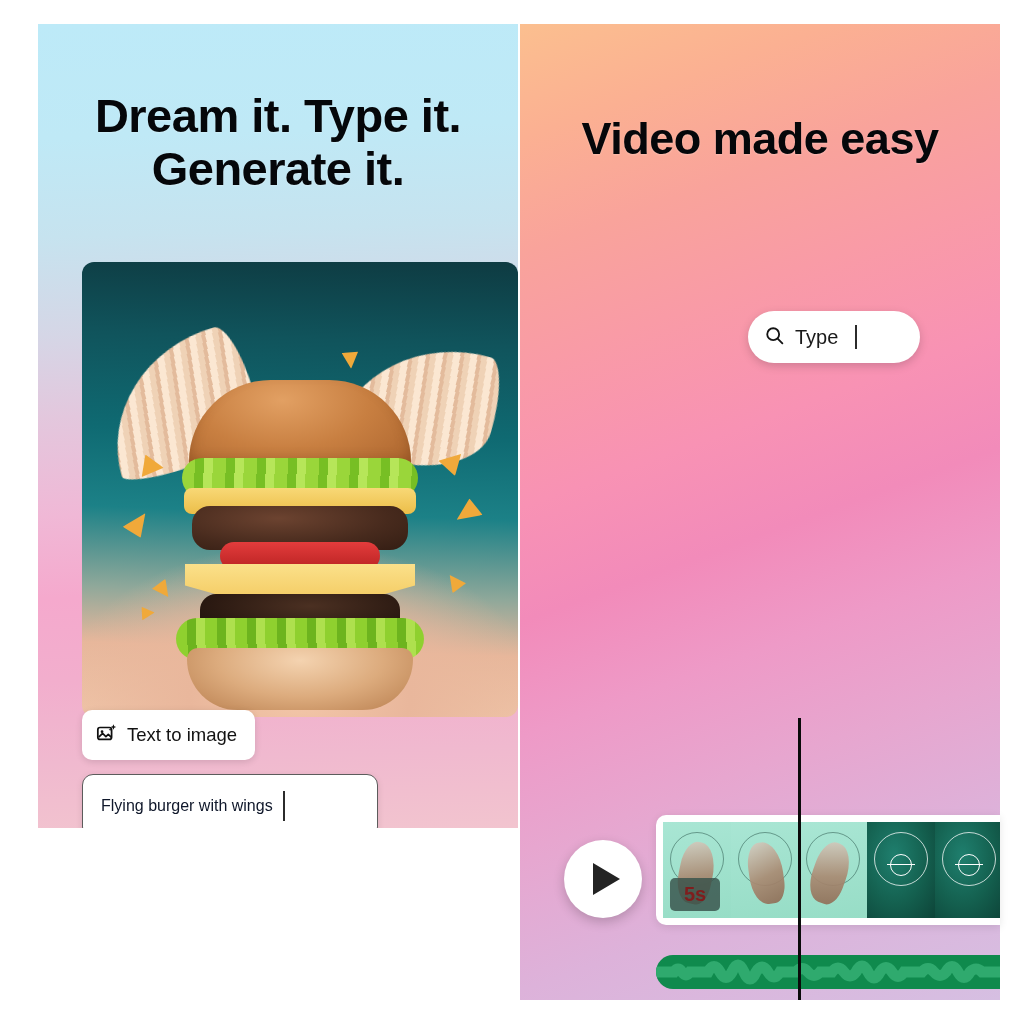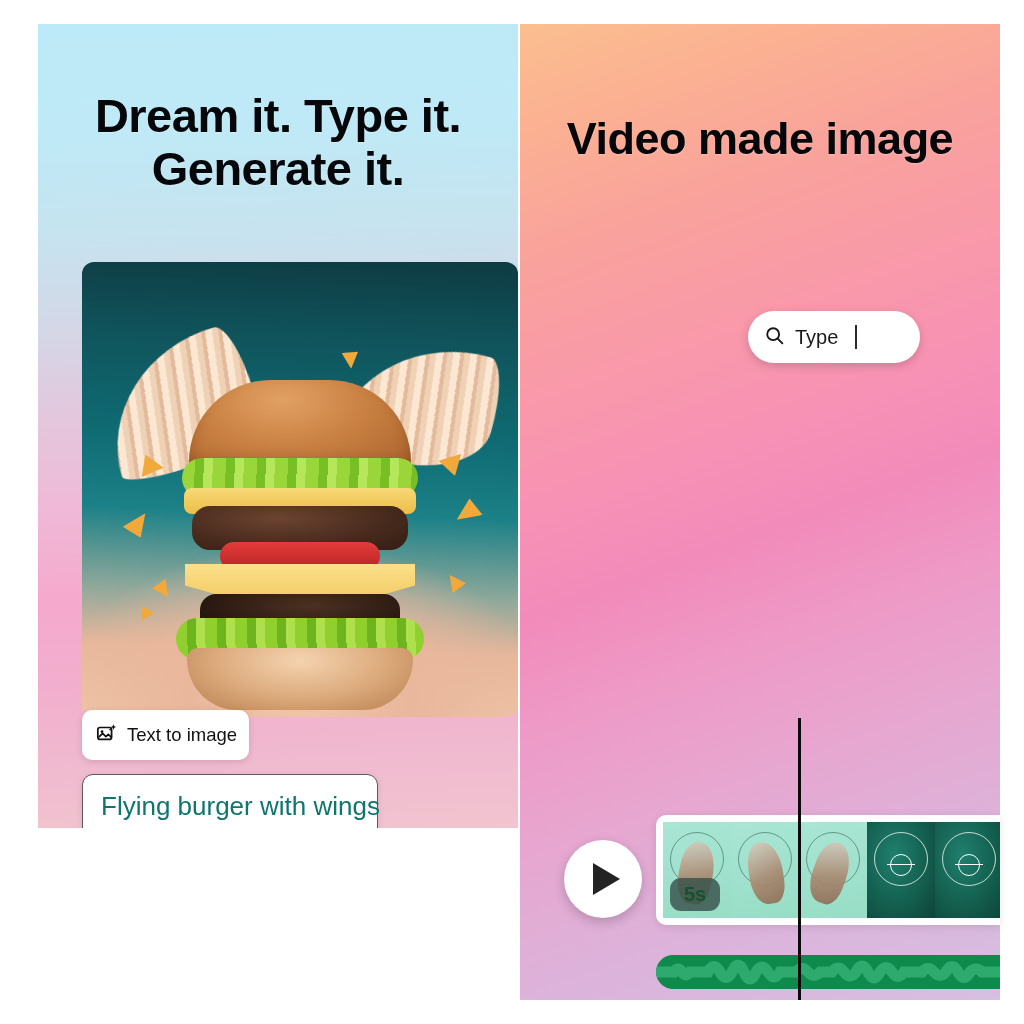--- a/index.html
+++ b/index.html
@@ -132,36 +132,36 @@
   }
   .crumb {
     position: absolute;
     background: #f0a93a;
     clip-path: polygon(0 0, 100% 22%, 26% 100%);
   }
 
   
   #chip-mode {
     position: absolute; left: 44px; top: 686px;
-    height: 50px; padding: 0 12px 0 14px;
+    height: 50px; padding: 0 18px 0 14px;
     display: flex; align-items: center; gap: 9px;
     background: #fff; border-radius: 10px;
     box-shadow: 0 2px 7px rgba(0,0,0,.13);
   }
   #chip-mode .lbl { font-size: 18.5px; color: #121212; }
   #prompt-box {
     position: absolute; left: 44px; top: 750px;
     width: 296px; height: 64px;
     display: flex; align-items: center;
     padding: 0 18px;
     background: #fff; border: 1.6px solid #5c5c5c;
     border-radius: 11px;
     box-shadow: 0 2px 7px rgba(0,0,0,.10);
   }
-  #prompt-box .val { font-size: 26px; color: #0f766e; white-space: nowrap; }
+  #prompt-box .val { font-size: 16px; color: #0f172a; white-space: nowrap; }
   .caret {
     display: inline-block; width: 2px; height: 30px;
     background: #2b2b2b; margin-left: 10px;
   }
   .caret-sm { height: 24px; margin-left: 7px; }
 
   
   #thumb-strip {
     position: absolute; left: 44px; top: 876px;
     display: flex; gap: 13px;
@@ -238,22 +238,22 @@
     margin-left: -11px; border: 1.4px solid #fff; border-radius: 50%; }
   .fmark::after { content: ""; position: absolute; left: -4px; right: -4px; top: 9px;
     height: 1.4px; background: #fff; }
   .fdancer { position: absolute; left: 16px; top: 20px; width: 34px; height: 62px;
     background: linear-gradient(160deg,#d4cfc3 0%,#a98a72 55%,#8e6c55 100%);
     border-radius: 40% 52% 34% 46%; transform: rotate(12deg); opacity: .92; }
   #dur-badge {
     position: absolute; left: 14px; bottom: 14px;
     padding: 5px 14px;
     background: rgba(55,82,74,.82);
-    color: #14532d; font-size: 20px; font-weight: 700;
-    border-radius: 11px;
+    color: #7f1d1d; font-size: 20px; font-weight: 700;
+    border-radius: 5px;
   }
   #audio-track {
     position: absolute; left: 656px; top: 955px;
     width: 344px; height: 34px;
     background: #0f8a4d; border-radius: 17px 0 0 17px;
     overflow: hidden;
   }
   #playhead {
     position: absolute; left: 798px; top: 718px;
     width: 3px; height: 282px; background: #0a0a0a;
@@ -359,21 +359,21 @@
         <div class="tb-stack" style="top:53px; width:64px; height:10px; border-radius:5px; background:#c5363b;"></div>
         <div class="tb-stack" style="top:62px; width:58px; height:11px; border-radius:6px; background:#5a3220;"></div>
         <div class="tb-stack" style="top:72px; width:64px; height:9px;  border-radius:5px; background:#7fb83a;"></div>
         <div class="tb-stack" style="top:80px; width:62px; height:13px; border-radius:4px 4px 16px 16px; background:#ddA063;"></div>
       </div>
     </div>
   </section>
 
   <section class="panel" id="panel-right">
 
-    <h1 class="headline" id="headline-right">Video made image</h1>
+    <h1 class="headline" id="headline-right">Video made easy</h1>
 
   </section>
 
   <div id="search-pill" title="Search videos">
     <span>
       <svg width="21" height="21" viewBox="0 0 24 24" fill="none">
         <circle cx="10.5" cy="10.5" r="6.8" stroke="#141414" stroke-width="2.1"></circle>
         <path d="M15.6 15.6 L21 21" stroke="#141414" stroke-width="2.1" stroke-linecap="round"></path>
       </svg>
     </span>

